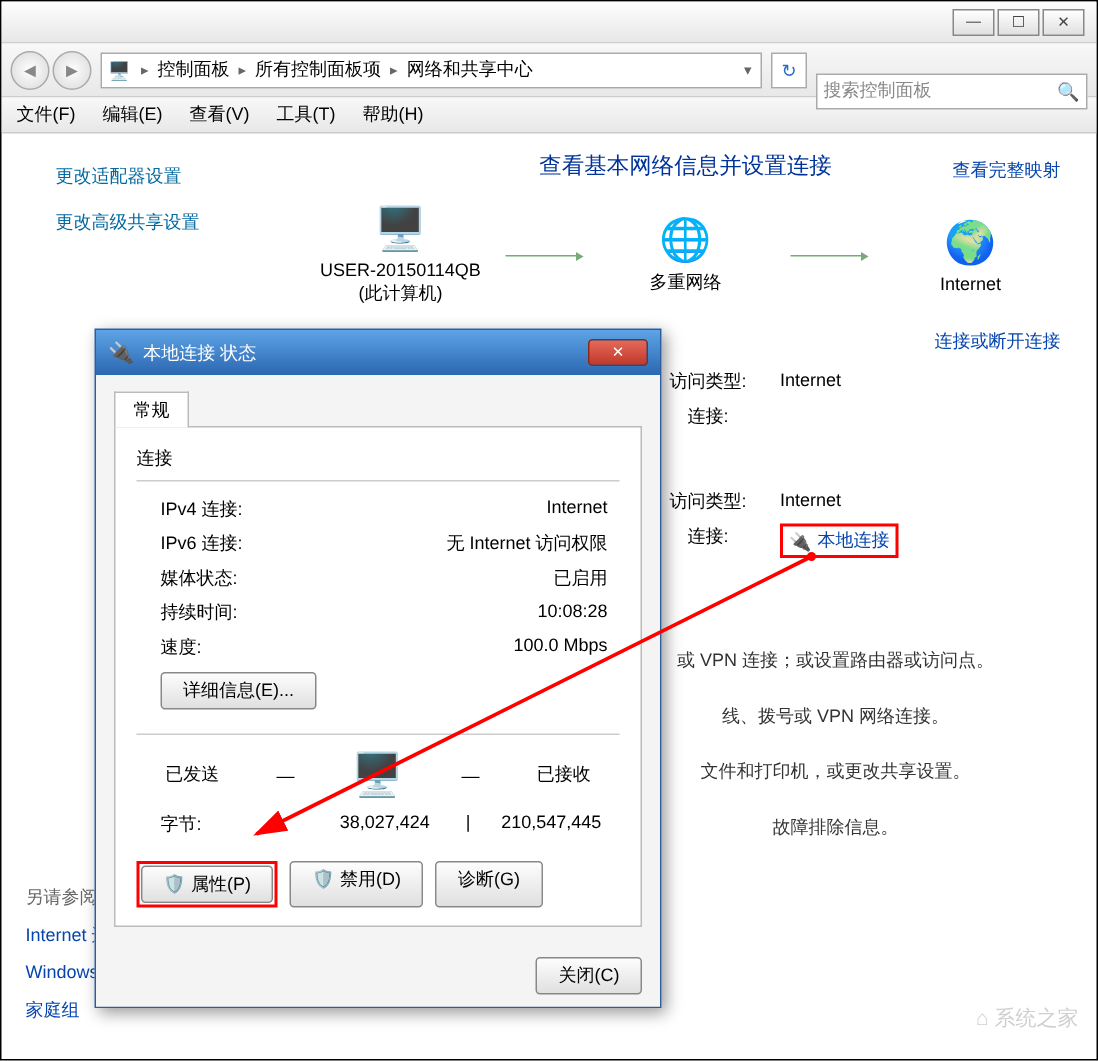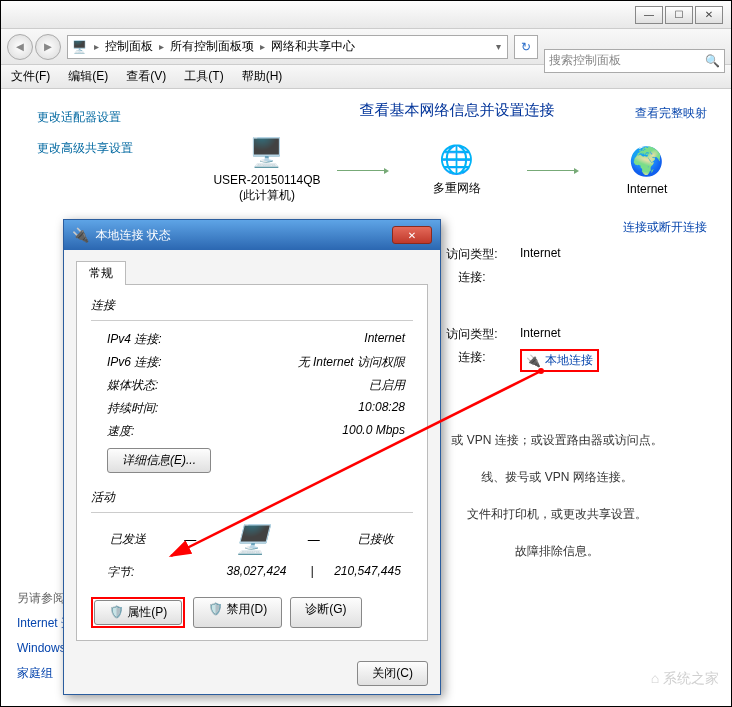--- a/index.html
+++ b/index.html
@@ -51,21 +51,21 @@
     .seealso div { color: #0645ad; margin-bottom: 8px; cursor: pointer; }
     
     
     .dialog { position: absolute; left: 62px; top: 218px; width: 378px; background: #fff; border: 1px solid #2b5d9e; box-shadow: 3px 3px 10px rgba(0,0,0,0.4); z-index: 10; }
     .dlgtitle { height: 30px; background: linear-gradient(#5ea4e6,#2b67b1); color: #fff; display: flex; align-items: center; padding: 0 8px; font-size: 12px; }
     .dlgtitle .icon { margin-right: 6px; font-size: 14px; color: #cfe6ff; }
     .dlgclose { margin-left: auto; width: 40px; height: 18px; border-radius: 3px; background: linear-gradient(#e46a5a,#c0392b); border: 1px solid #8a2a1e; color: #fff; display: flex; align-items: center; justify-content: center; font-size: 10px; cursor: pointer; }
     .dlgbody { padding: 10px 12px 12px 12px; background: #f4f4f4; }
     .tab { display: inline-block; background: #fff; border: 1px solid #bbb; border-bottom: none; padding: 3px 12px; font-size: 12px; position: relative; top: 1px; }
     .tabpane { background: #fff; border: 1px solid #bbb; padding: 12px 14px; }
-    .section { margin-bottom: 16px; font-style: italic; }
+    .section { margin-bottom: 16px; }
     .sectitle { font-size: 12px; margin-bottom: 6px; }
     .hr { border-top: 1px solid #ccc; margin-bottom: 10px; }
     .kvrow { display: flex; font-size: 12px; margin-bottom: 6px; font-family: "SimSun", monospace; }
     .kvrow .k { padding-left: 16px; flex: 0 0 120px; }
     .kvrow .v { flex: 1; text-align: right; padding-right: 8px; }
     .btn { display: inline-block; padding: 3px 14px; border: 1px solid #888; background: linear-gradient(#fdfdfd,#e0e0e0); font-size: 12px; cursor: pointer; border-radius: 3px; }
     .btnrow { display: flex; gap: 8px; margin-top: 12px; }
     .redbox-a { border: 2px solid red; padding: 1px; display: inline-block; }
     .dlgfoot { text-align: right; padding: 8px 12px; background: #f4f4f4; text-decoration: underline; }
     
@@ -220,21 +220,20 @@
         <div class="kvrow">
             <span class="k">速度:</span>
             <span class="v">100.0 Mbps</span>
           </div>
         <div style="padding-left:16px;margin-top:8px">
           <span class="btn">详细信息(E)...</span>
         </div>
       </div>
 
       <div class="section">
-        <div class="sectitle">活动</div>
         <div class="hr"></div>
         <div class="activity">
           <span>已发送</span>
           <span>—</span>
           <span class="actpc">🖥️</span>
           <span>—</span>
           <span>已接收</span>
         </div>
         <div class="kvrow">
           <span class="k">字节:</span>

